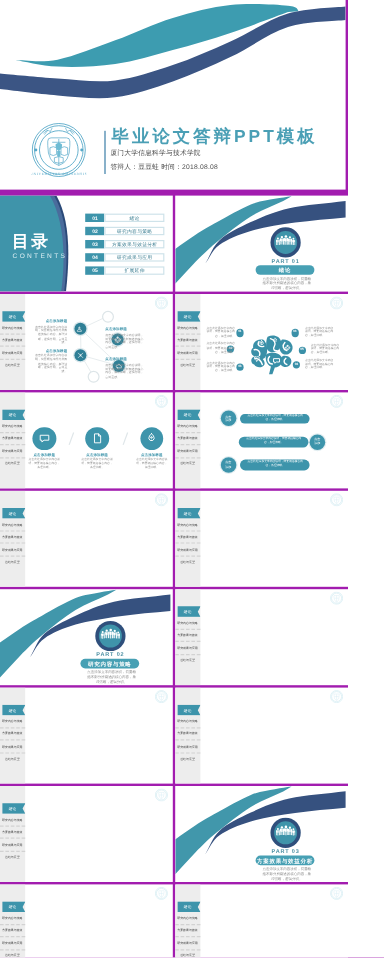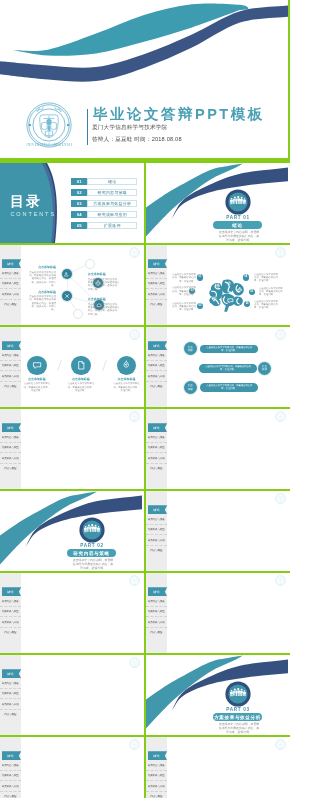--- a/index.html
+++ b/index.html
@@ -1,17 +1,17 @@
 <!DOCTYPE html>
 <html><head>
 <meta charset="utf-8">
 <style>
   html,body{margin:0;padding:0;background:#fff;}
   body{width:290px;height:798px;overflow:hidden;font-family:"Liberation Sans",sans-serif;}
-  .page{position:relative;width:290px;height:798px;background:#84cc16;}
+  .page{position:relative;width:290px;height:798px;background:#a21caf;}
   .slide{position:absolute;background:#fff;overflow:hidden;}
   svg{display:block;}
   .t-divider{position:absolute;left:87px;top:109px;width:1px;height:36px;background:#3d7ea8;}
   .t-title{position:absolute;left:93px;top:107px;font-size:14.5px;font-weight:bold;color:#4a9fb5;
            letter-spacing:2.5px;line-height:15px;white-space:nowrap;}
   .t-sub{position:absolute;left:92px;top:124px;font-size:5.6px;color:#4a4a4a;white-space:nowrap;letter-spacing:0.2px;}
   .t-meta{position:absolute;left:92px;top:136px;font-size:5.6px;color:#4a4a4a;white-space:nowrap;letter-spacing:0.2px;}
   
   .toc-cn{position:absolute;left:10px;top:31px;font-size:14px;font-weight:bold;color:#fff;letter-spacing:2px;line-height:14px;}
   .toc-en{position:absolute;left:10.5px;top:48px;font-size:5.5px;color:#d9edf2;letter-spacing:1.9px;line-height:6px;}

